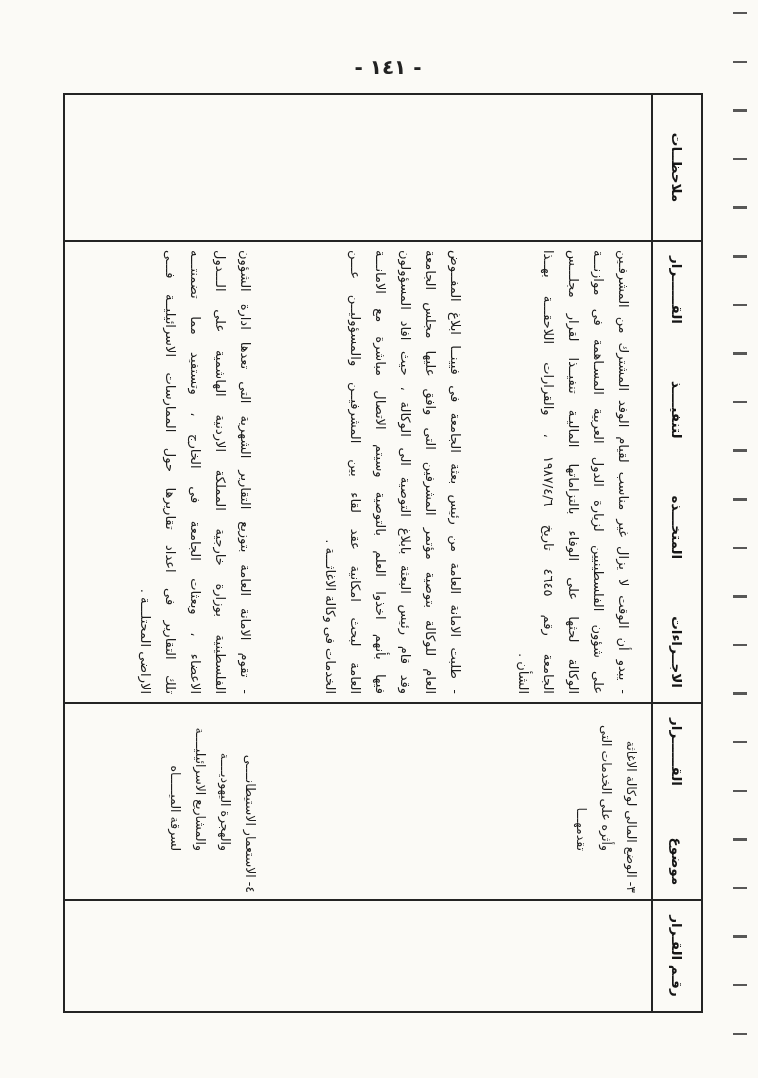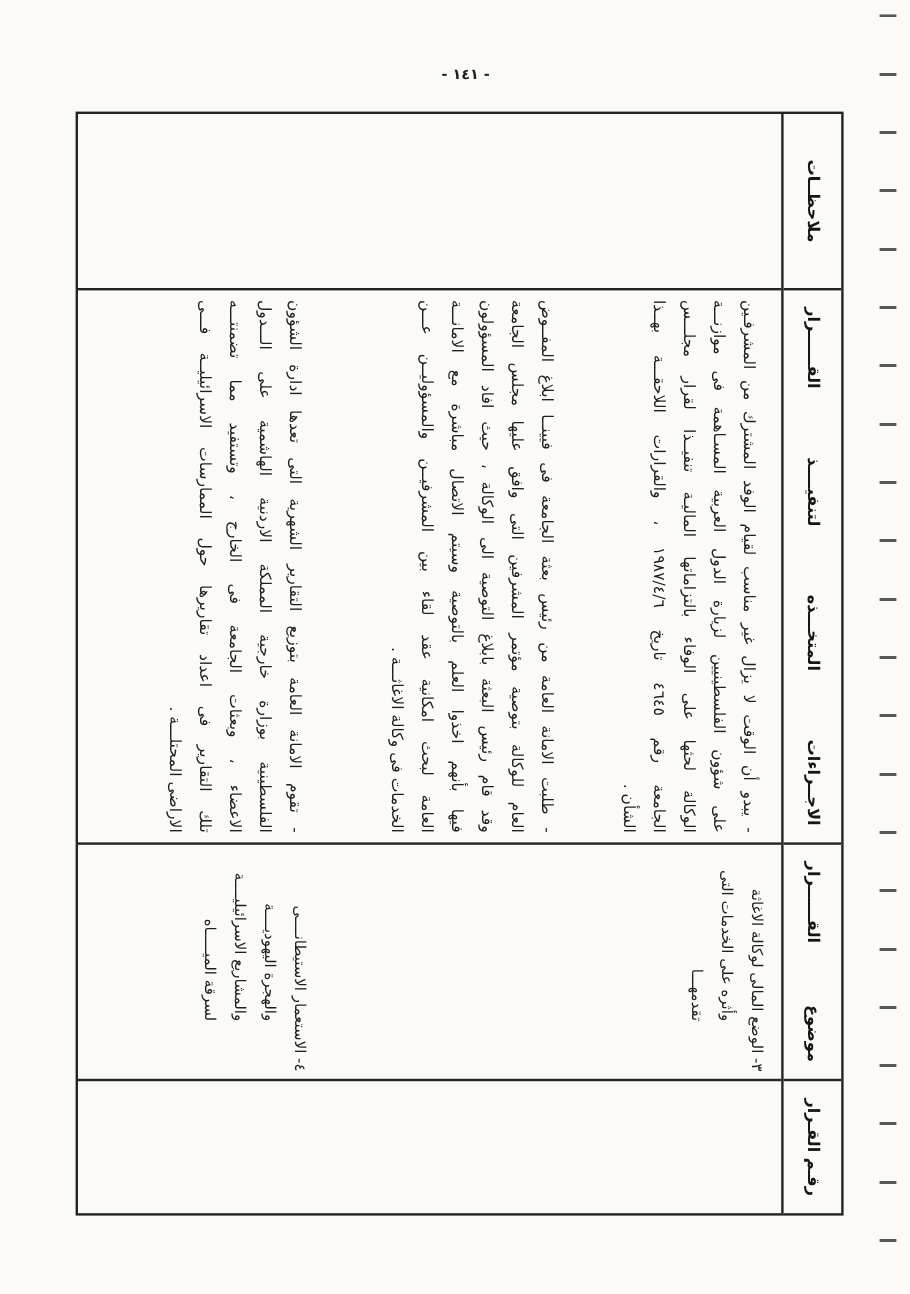--- a/index.html
+++ b/index.html
@@ -3,21 +3,21 @@
 <meta charset="utf-8">
 <style>
   html, body { margin:0; padding:0; }
   body {
     width:758px; height:1078px; position:relative; overflow:hidden;
     background:#fbfaf6; color:#1e1e1e;
     font-family:"DejaVu Sans", sans-serif;
   }
   .page-number {
     position:absolute; top:55px; left:338px; width:100px;
-    text-align:center; font-size:12px; font-weight:bold; letter-spacing:2px;
+    text-align:center; font-size:20px; font-weight:bold; letter-spacing:2px;
     color:#222;
   }
   
   .margin-marks {
     position:absolute; left:733px; top:12px; width:14px; height:1026px;
     background:repeating-linear-gradient(to bottom,
       #2f2f2f 0px, #2f2f2f 2.5px, transparent 2.5px, transparent 48.6px);
     opacity:.8;
   }
   

